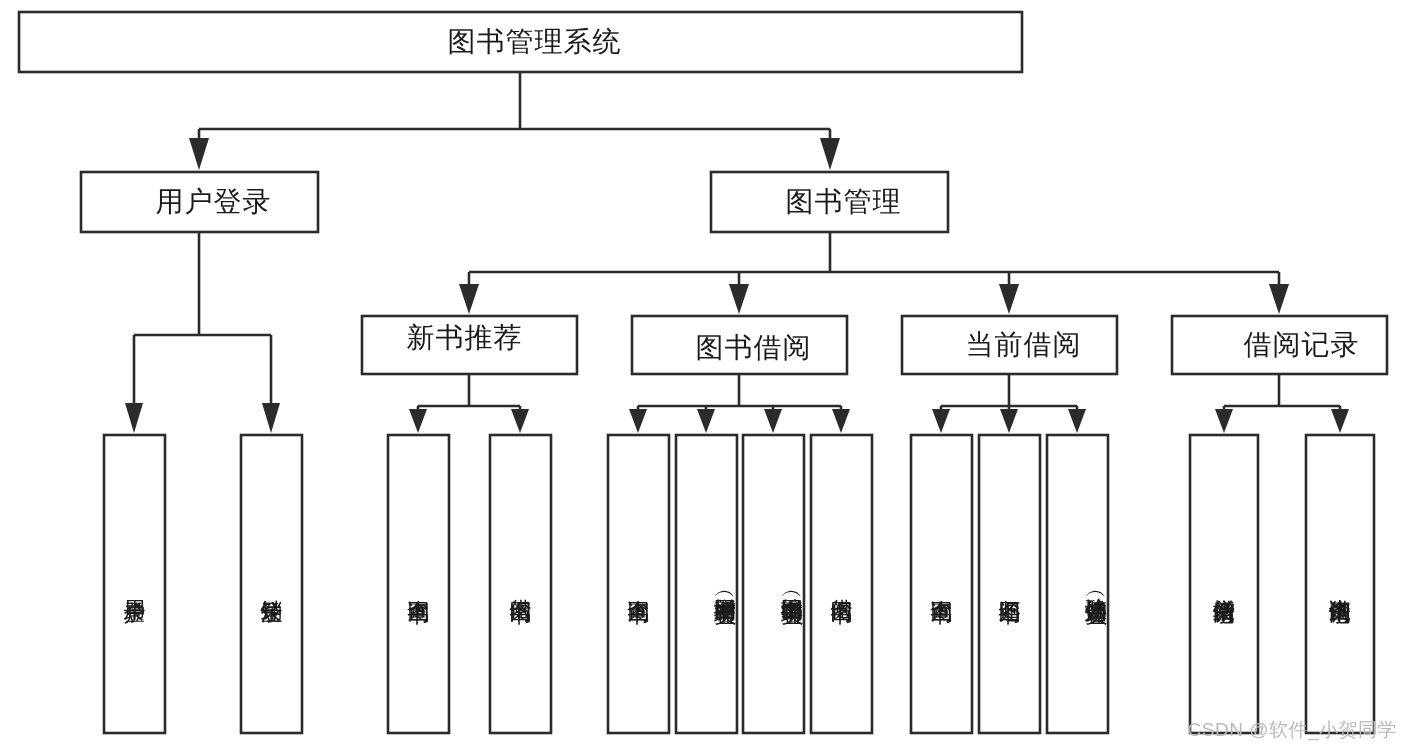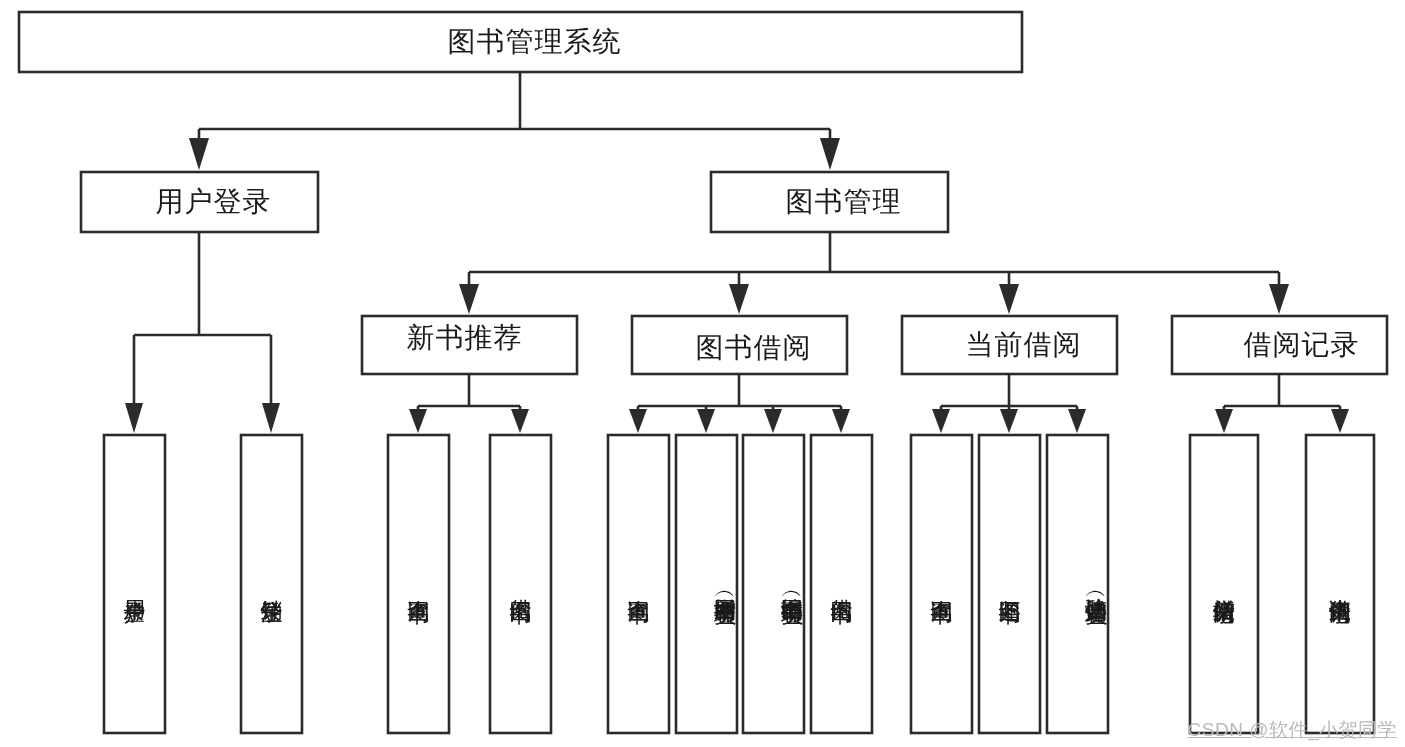--- a/index.html
+++ b/index.html
@@ -75,21 +75,20 @@
   #watermark {
     position: absolute;
     right: 8px;
     bottom: 4px;
     font-family: "Liberation Sans", "DejaVu Sans", sans-serif;
     font-size: 19px;
     color: #b9b9b9;
     letter-spacing: 0.5px;
     pointer-events: none;
     white-space: nowrap;
-    text-decoration: underline;
   }
 </style>
 </head>
 <body>
 
 <div id="diagram-root">
 
   <svg id="flow-svg" viewBox="0 0 1405 747">
 
     <g>

